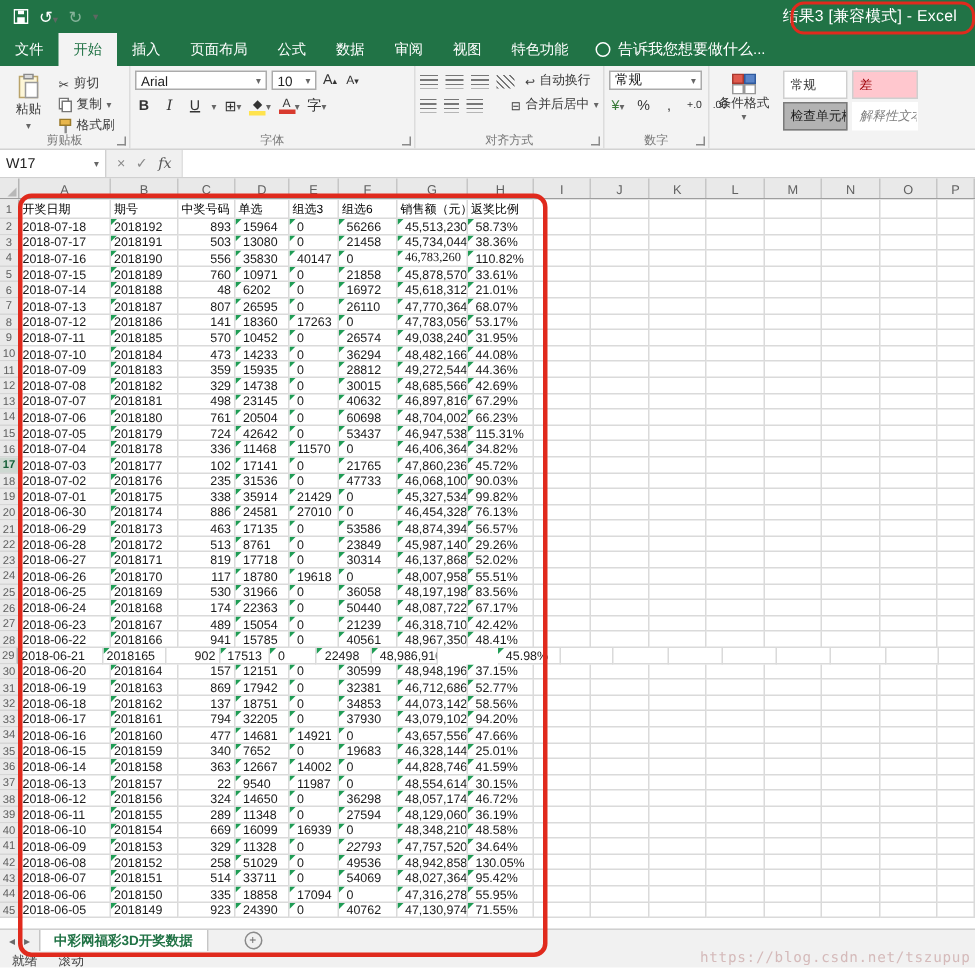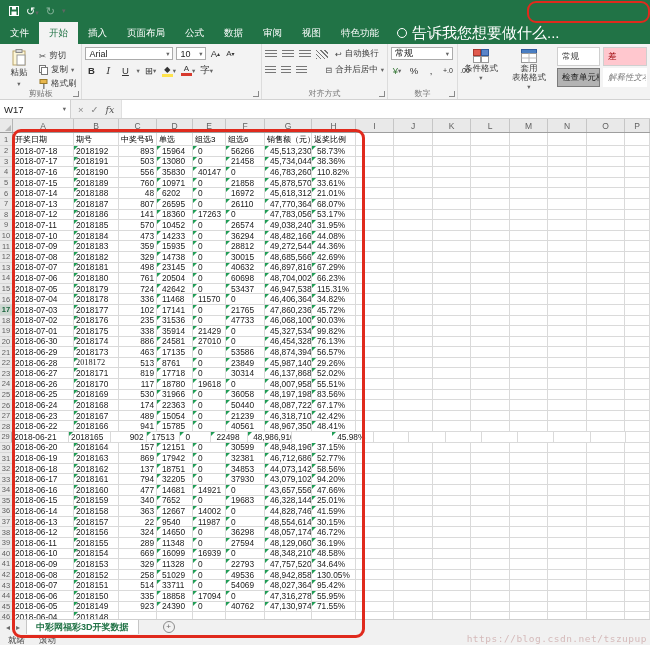--- a/index.html
+++ b/index.html
@@ -8,21 +8,21 @@
   
   .titlebar{height:22px;background:#217346;position:relative;display:flex;align-items:center;color:#fff;}
   .qat{display:flex;align-items:center;gap:7px;margin-left:9px;font-size:11px;}
   .qat .dim{opacity:.45;}
   .qat .dd{font-size:7px;opacity:.9;}
   .wintitle{position:absolute;right:12px;top:0;line-height:22px;font-size:10.5px;letter-spacing:.2px;}
   
   .tabstrip{height:22px;background:#217346;display:flex;align-items:stretch;color:#fff;}
   .rtab{font-size:9.5px;padding:0 10px;display:flex;align-items:center;cursor:default;}
   .rtab.active{background:#f3f3f3;color:#217346;}
-  .tellme{display:flex;align-items:center;gap:5px;font-size:15px;padding:0 8px;color:#fff;}
+  .tellme{display:flex;align-items:center;gap:5px;font-size:10px;padding:0 8px;color:#fff;}
   .bulb{width:8px;height:8px;border:1px solid #fff;border-radius:50%;display:inline-block;}
   
   .ribbon{height:55px;background:#f3f3f3;border-bottom:1px solid #d2d2d2;display:flex;font-size:8.5px;color:#3b3b3b;}
   .rgroup{position:relative;height:100%;box-sizing:border-box;padding:3px 3px 11px 3px;}
   .rgroup+.rgroup{border-left:1px solid #dcdcdc;}
   .glabel{position:absolute;bottom:0;left:0;right:0;text-align:center;font-size:8px;color:#777;}
   .launcher{position:absolute;bottom:2px;right:2px;width:5px;height:5px;border-right:1px solid #8a8a8a;border-bottom:1px solid #8a8a8a;}
   .vstack{display:flex;flex-direction:column;}
   .hstack{display:flex;flex-direction:row;align-items:center;}
   .bigbtn{display:flex;flex-direction:column;align-items:center;justify-content:flex-start;width:32px;gap:1px;padding-top:2px;}
@@ -90,20 +90,21 @@
       <svg width="10" height="10" viewBox="0 0 10 10">
           <rect x="0.5" y="0.5" width="9" height="9" fill="none" stroke="#fff"></rect>
           <rect x="2.5" y="5.5" width="5" height="4" fill="#fff"></rect>
           <rect x="3" y="1" width="4" height="2.5" fill="#fff"></rect>
         </svg>
     </span>
     <span>↺<span class="dd">▾</span></span>
     <span class="dim">↻</span>
     <span class="dd">▾</span>
   </div>
+  <div class="wintitle">结果3 [兼容模式] - Excel</div>
 </div>
 
 <div class="tabstrip">
   <div id="rtabs" style="display:flex;">
       <div class="rtab">文件</div>
       <div class="rtab active">开始</div>
       <div class="rtab">插入</div>
       <div class="rtab">页面布局</div>
       <div class="rtab">公式</div>
       <div class="rtab">数据</div>
@@ -193,20 +194,21 @@
             <span style="font-size:8px;line-height:8px;">A</span>
             <span style="width:11px;height:3px;background:#d83a2e;display:block;"></span>
           </span>
         <span class="dd">▾</span>
       </span>
       <span class="fmtbtn">
           <span>字</span>
           <span class="dd">▾</span>
         </span>
     </div>
+    <div class="glabel">字体</div>
     <span class="launcher"></span>
   </div>
 
   <div class="rgroup" style="width:126px;">
     <div class="hstack" style="gap:5px;height:14px;">
       <span class="stripes"></span>
       <span class="stripes"></span>
       <span class="stripes"></span>
       <span class="stripes diag"></span>
       <span class="minirow" style="margin-left:2px;">
@@ -249,35 +251,20 @@
       <div class="bigbtn" style="width:40px;">
         <span>
           <svg width="16" height="14" viewBox="0 0 16 14">
               <rect x="0.5" y="0.5" width="7" height="6" fill="#e05a4e" stroke="#a8382e"></rect>
               <rect x="8.5" y="0.5" width="7" height="6" fill="#5a84c8" stroke="#2f5a9e"></rect>
               <rect x="0.5" y="7.5" width="7" height="6" fill="#fff" stroke="#999"></rect>
               <rect x="8.5" y="7.5" width="7" height="6" fill="#fff" stroke="#999"></rect>
             </svg>
         </span>
         <span class="twoline">条件格式</span>
-        <span class="dd">▾</span>
-      </div>
-      <div class="bigbtn" style="width:44px;">
-        <span>
-          <svg width="16" height="14" viewBox="0 0 16 14">
-              <rect x="0.5" y="0.5" width="15" height="4" fill="#4a7ec2" stroke="#2f5a9e"></rect>
-              <rect x="0.5" y="4.5" width="15" height="9" fill="#fff" stroke="#999"></rect>
-              <line x1="0.5" y1="9" x2="15.5" y2="9" stroke="#bbb"></line>
-              <line x1="8" y1="4.5" x2="8" y2="13.5" stroke="#bbb"></line>
-            </svg>
-        </span>
-        <span class="twoline">
-          <span>套用</span><br>
-          <span>表格格式</span>
-        </span>
         <span class="dd">▾</span>
       </div>
       <div class="vstack" style="gap:2px;width:90px;flex:1;">
         <div class="hstack" style="gap:3px;">
           <div class="stylecell" style="width:43px;">常规</div>
           <div class="stylecell bad" style="width:44px;">差</div>
         </div>
         <div class="hstack" style="gap:3px;">
           <div class="stylecell check" style="width:43px;">检查单元格</div>
           <div class="stylecell expl" style="width:44px;border-color:transparent;">解释性文本</div>
@@ -381,21 +368,21 @@
       <div class="c " style="width: 25px;"></div>
     </div>
     <div class="r">
       <div class="rn">4</div>
       <div class="c al" style="width: 61px;">2018-07-16</div>
       <div class="c al" style="width: 45px;"><span class="tri"></span>2018190</div>
       <div class="c ar" style="width: 38px;">556</div>
       <div class="c " style="width: 36px;"><span class="tri"></span>35830</div>
       <div class="c " style="width: 33px;"><span class="tri"></span>40147</div>
       <div class="c " style="width: 39px;"><span class="tri"></span>0</div>
-      <div class="c " style="width: 47px;"><span class="tri"></span>46,783,260</div>
+      <div class="c " style="width: 47px; font-family: Liberation Serif, serif;"><span class="tri"></span>46,783,260</div>
       <div class="c " style="width: 44px;"><span class="tri"></span>110.82%</div>
       <div class="c " style="width: 38px;"></div>
       <div class="c " style="width: 39px;"></div>
       <div class="c " style="width: 38px;"></div>
       <div class="c " style="width: 39px;"></div>
       <div class="c " style="width: 38px;"></div>
       <div class="c " style="width: 39px;"></div>
       <div class="c " style="width: 38px;"></div>
       <div class="c " style="width: 25px;"></div>
     </div>
@@ -718,21 +705,21 @@
       <div class="c " style="width: 38px;"></div>
       <div class="c " style="width: 39px;"></div>
       <div class="c " style="width: 38px;"></div>
       <div class="c " style="width: 39px;"></div>
       <div class="c " style="width: 38px;"></div>
       <div class="c " style="width: 25px;"></div>
     </div>
     <div class="r">
       <div class="rn">22</div>
       <div class="c al" style="width: 61px;">2018-06-28</div>
-      <div class="c al" style="width: 45px; font-family: Liberation Serif, serif;"><span class="tri"></span>2018172</div>
+      <div class="c al" style="width: 45px;"><span class="tri"></span>2018172</div>
       <div class="c ar" style="width: 38px;">513</div>
       <div class="c " style="width: 36px;"><span class="tri"></span>8761</div>
       <div class="c " style="width: 33px;"><span class="tri"></span>0</div>
       <div class="c " style="width: 39px;"><span class="tri"></span>23849</div>
       <div class="c " style="width: 47px;"><span class="tri"></span>45,987,140</div>
       <div class="c " style="width: 44px;"><span class="tri"></span>29.26%</div>
       <div class="c " style="width: 38px;"></div>
       <div class="c " style="width: 39px;"></div>
       <div class="c " style="width: 38px;"></div>
       <div class="c " style="width: 39px;"></div>
@@ -1083,21 +1070,21 @@
       <div class="c " style="width: 38px;"></div>
       <div class="c " style="width: 25px;"></div>
     </div>
     <div class="r">
       <div class="rn">41</div>
       <div class="c al" style="width: 61px;">2018-06-09</div>
       <div class="c al" style="width: 45px;"><span class="tri"></span>2018153</div>
       <div class="c ar" style="width: 38px;">329</div>
       <div class="c " style="width: 36px;"><span class="tri"></span>11328</div>
       <div class="c " style="width: 33px;"><span class="tri"></span>0</div>
-      <div class="c " style="width: 39px;"><span class="tri"></span>22793</div>
+      <div class="c " style="width: 39px; font-style: italic;"><span class="tri"></span>22793</div>
       <div class="c " style="width: 47px;"><span class="tri"></span>47,757,520</div>
       <div class="c " style="width: 44px;"><span class="tri"></span>34.64%</div>
       <div class="c " style="width: 38px;"></div>
       <div class="c " style="width: 39px;"></div>
       <div class="c " style="width: 38px;"></div>
       <div class="c " style="width: 39px;"></div>
       <div class="c " style="width: 38px;"></div>
       <div class="c " style="width: 39px;"></div>
       <div class="c " style="width: 38px;"></div>
       <div class="c " style="width: 25px;"></div>
@@ -1171,39 +1158,20 @@
       <div class="c " style="width: 44px;"><span class="tri"></span>71.55%</div>
       <div class="c " style="width: 38px;"></div>
       <div class="c " style="width: 39px;"></div>
       <div class="c " style="width: 38px;"></div>
       <div class="c " style="width: 39px;"></div>
       <div class="c " style="width: 38px;"></div>
       <div class="c " style="width: 39px;"></div>
       <div class="c " style="width: 38px;"></div>
       <div class="c " style="width: 25px;"></div>
     </div>
-    <div class="r">
-      <div class="rn">46</div>
-      <div class="c al" style="width: 61px;">2018-06-04</div>
-      <div class="c al" style="width: 45px;"><span class="tri"></span>2018148</div>
-      <div class="c ar" style="width: 38px;"></div>
-      <div class="c " style="width: 36px;"></div>
-      <div class="c " style="width: 33px;"></div>
-      <div class="c " style="width: 39px;"></div>
-      <div class="c " style="width: 47px;"></div>
-      <div class="c " style="width: 44px;"></div>
-      <div class="c " style="width: 38px;"></div>
-      <div class="c " style="width: 39px;"></div>
-      <div class="c " style="width: 38px;"></div>
-      <div class="c " style="width: 39px;"></div>
-      <div class="c " style="width: 38px;"></div>
-      <div class="c " style="width: 39px;"></div>
-      <div class="c " style="width: 38px;"></div>
-      <div class="c " style="width: 25px;"></div>
-    </div>
   </div>
 
 <div class="sheetbar">
   <div class="navarr">
     <span>◂</span>
     <span>▸</span>
   </div>
   <div class="stab">中彩网福彩3D开奖数据</div>
   <div class="addsheet">+</div>
 </div>

